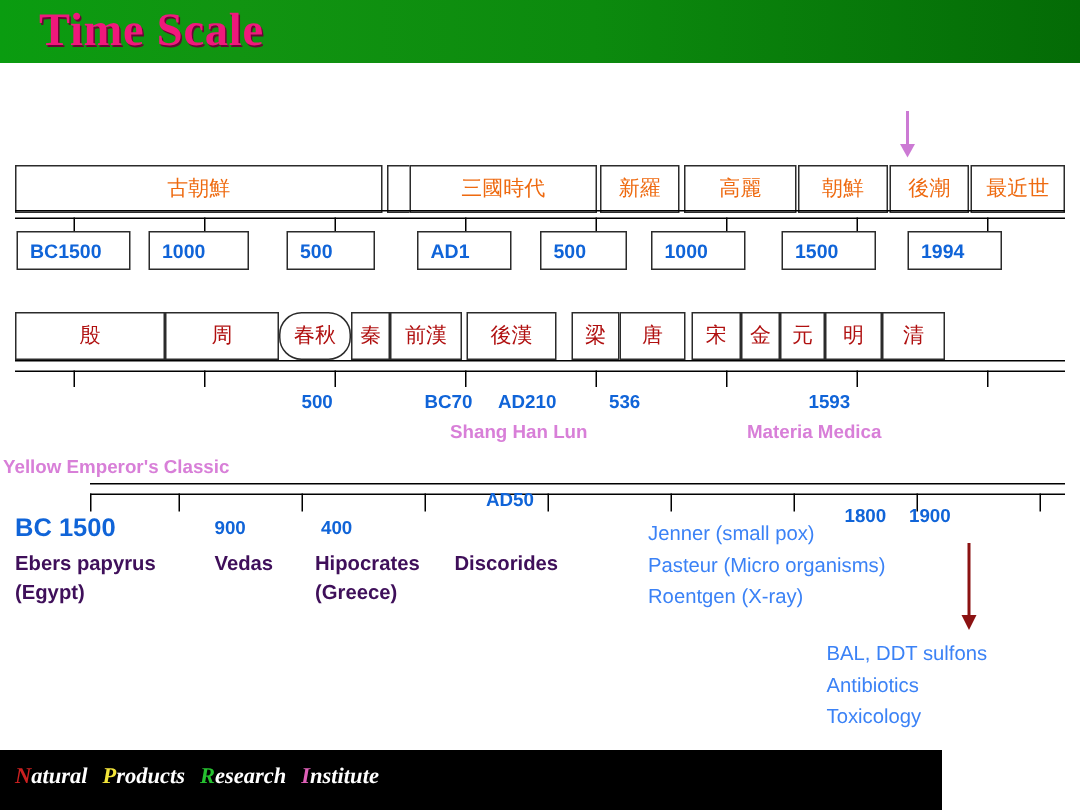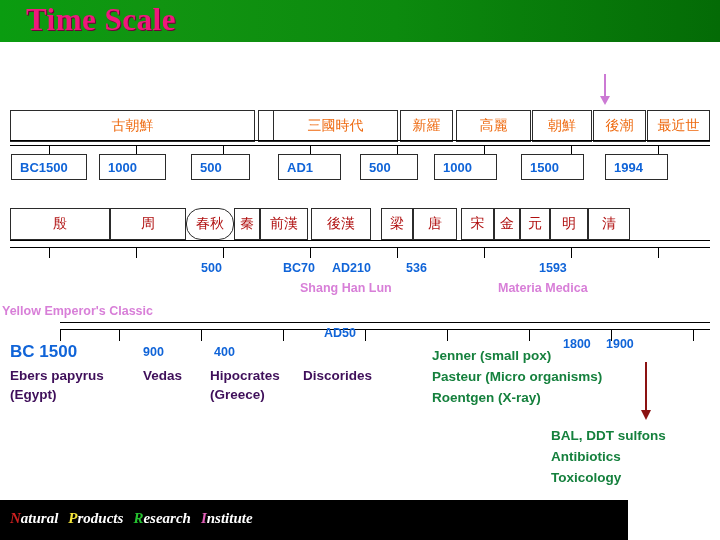--- a/index.html
+++ b/index.html
@@ -72,21 +72,21 @@
   .ev-year.big{font-size:17px;}
   .ev-violet{
     position:absolute;font-size:12.5px;font-weight:bold;color:#d87fd8;
     white-space:nowrap;line-height:17px;
   }
   .ev-purple{
     position:absolute;font-size:13.5px;font-weight:bold;color:#3f0f5a;
     white-space:nowrap;line-height:18px;
   }
   .ev-black{
-    position:absolute;font-size:13.5px;font-weight:bold;color:#15803d;
+    position:absolute;font-size:13.5px;font-weight:normal;color:#3b82f6;
     white-space:nowrap;line-height:19px;
   }
 
   
   .red-arrow{position:absolute;left:645px;top:362px;width:2px;height:52px;background:#8b1212;}
   .red-arrow:after{
     content:"";position:absolute;left:-4px;top:48px;
     border-left:5px solid transparent;border-right:5px solid transparent;
     border-top:10px solid #8b1212;
   }

